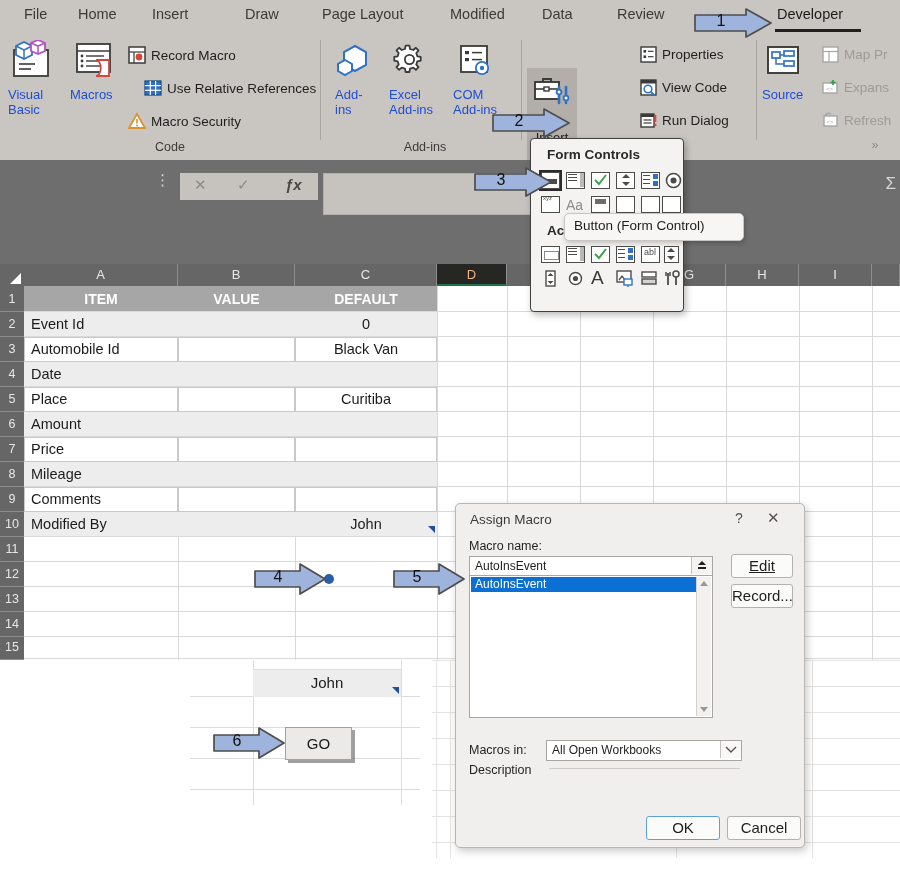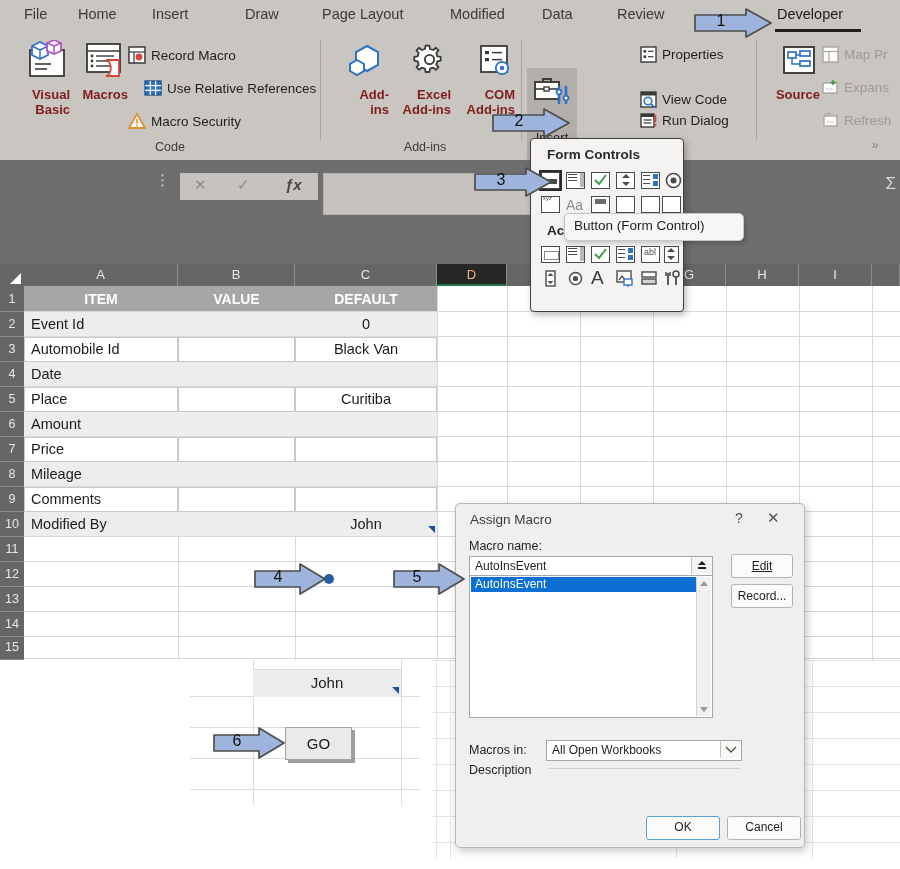--- a/index.html
+++ b/index.html
@@ -14,21 +14,21 @@
   #ribbon{position:absolute;left:0;top:0;width:900px;height:160px;background:#c9c5c1;}
   #tabbar{position:absolute;left:0;top:0;width:900px;height:34px;background:#c9c5c1;}
   .tab{position:absolute;top:6px;font-size:14.5px;color:#3a3a38;white-space:nowrap;}
   .tab.active{color:#1c1c1b;}
   .tab-underline{position:absolute;height:2.5px;background:#1f1f1e;}
 
   #ribbon-body{position:absolute;left:0;top:34px;width:900px;height:126px;background:#c9c5c1;}
   .grp-sep{position:absolute;top:6px;width:1px;height:100px;background:#a8a49f;}
   .grp-label{position:absolute;font-size:12.5px;color:#3c3c3a;text-align:center;}
 
-  .bigbtn{position:absolute;text-align:right;font-size:13px;color:#7f1d1d;line-height:15px;font-weight:bold;}
+  .bigbtn{position:absolute;text-align:left;font-size:13px;color:#1d4ed8;line-height:15px;}
   .bigbtn .lbl{margin-top:2px;}
   .smallitem{position:absolute;font-size:13.5px;color:#1f1f1e;white-space:nowrap;}
   .smallitem.dim{color:#9e9a96;}
 
   #insert-btn{position:absolute;left:527px;top:34px;width:50px;height:103px;background:#b3aeaa;}
 
   
   #fbarwrap{position:absolute;left:0;top:160px;width:900px;height:104px;background:#6e6e6e;}
   #namebox{position:absolute;left:18px;top:13px;width:117px;height:27px;background:#c6c2be;border:1px solid #b0aca8;}
   #namebox .txt{position:absolute;left:12px;top:4px;font-size:14px;color:#1d1d1c;}
@@ -72,21 +72,21 @@
   #dlg-close{position:absolute;left:311px;top:5px;font-size:15px;color:#55524f;}
   .dlg-lbl{position:absolute;font-size:12.5px;color:#1f1f1e;}
   #macro-name-input{position:absolute;left:13px;top:52px;width:242px;height:19px;background:#ffffff;border:1px solid #a9a6a3;}
   #macro-name-input .v{position:absolute;left:5px;top:2px;font-size:12px;color:#1f1f1e;}
   #mni-btn{position:absolute;right:0;top:0;width:20px;height:17px;background:#f4f3f2;border-left:1px solid #c5c2bf;}
   #macro-list{position:absolute;left:13px;top:71px;width:242px;height:141px;background:#ffffff;border:1px solid #a9a6a3;}
   #macro-list-sel{position:absolute;left:1px;top:1px;width:225px;height:15px;background:#0b6fd4;}
   #macro-list-sel span{position:absolute;left:4px;top:0px;font-size:12px;color:#ffffff;}
   .listscroll{position:absolute;right:1px;top:1px;width:14px;height:139px;background:#f2f1f0;border-left:1px solid #d4d1ce;}
   .sb-arrow{position:absolute;left:3px;width:0;height:0;border-left:4px solid transparent;border-right:4px solid transparent;}
-  .dlgbtn{position:absolute;background:#fbfbfa;border:1px solid #b4b1ae;border-radius:3px;font-size:12px;color:#1e1e1d;text-align:center;}
+  .dlgbtn{position:absolute;background:#fbfbfa;border:1px solid #b4b1ae;border-radius:3px;font-size:15px;color:#1e1e1d;text-align:center;}
   .dlgbtn.def{border:1.6px solid #5a9fe0;}
   #macros-in-sel{position:absolute;left:90px;top:236px;width:194px;height:19px;background:#ffffff;border:1px solid #a9a6a3;}
   #macros-in-sel .v{position:absolute;left:5px;top:2px;font-size:12px;color:#1f1f1e;}
   #mis-arrow{position:absolute;right:0;top:0;width:20px;height:17px;background:#f9f8f7;border-left:1px solid #c5c2bf;}
   #desc-rule{position:absolute;left:93px;top:264px;width:191px;height:1px;background:#cfccc9;}
 
   
   #john-shape{position:absolute;left:253px;top:669px;width:148px;height:27px;background:#ededed;border-top:1px solid #dcdcdc;}
   #john-shape .t{position:absolute;width:148px;top:4px;text-align:center;font-size:15px;color:#1b1b1a;}
   #john-handle{position:absolute;left:392px;top:687px;width:0;height:0;border-left:7px solid transparent;border-top:7px solid #1f4e9c;}
@@ -270,21 +270,21 @@
         <svg width="17" height="17" viewBox="0 0 17 17">
           <rect x="1" y="1" width="15" height="15" fill="#ffffff" stroke="#3a3a39" stroke-width="1.4"></rect>
           <rect x="3.5" y="4" width="2.6" height="2.6" fill="#3a3a39"></rect>
             <line x1="8" y1="5.3" x2="13.5" y2="5.3" stroke="#3a3a39" stroke-width="1.2"></line>
           <rect x="3.5" y="9.4" width="2.6" height="2.6" fill="#3a3a39"></rect>
             <line x1="8" y1="10.7" x2="13.5" y2="10.7" stroke="#3a3a39" stroke-width="1.2"></line>
         </svg>
       </span><span>Properties</span>
     </div>
 
-    <div class="smallitem" style="left:640px;top:45px;margin-top:12px;">
+    <div class="smallitem" style="left:640px;top:45px;">
       <span style="display:inline-block;vertical-align:-4px;margin-right:5px;">
         <svg width="17" height="17" viewBox="0 0 17 17">
           <rect x="1" y="1" width="15" height="15" fill="#ffffff" stroke="#3a3a39" stroke-width="1.4"></rect>
           <rect x="1" y="1" width="15" height="3.5" fill="#3a3a39"></rect>
           <circle cx="8" cy="10" r="3.8" fill="#ffffff" stroke="#2f72c5" stroke-width="1.6"></circle>
           <line x1="11" y1="13" x2="15" y2="17" stroke="#2f72c5" stroke-width="1.9"></line>
         </svg>
       </span><span>View Code</span>
     </div>
 

